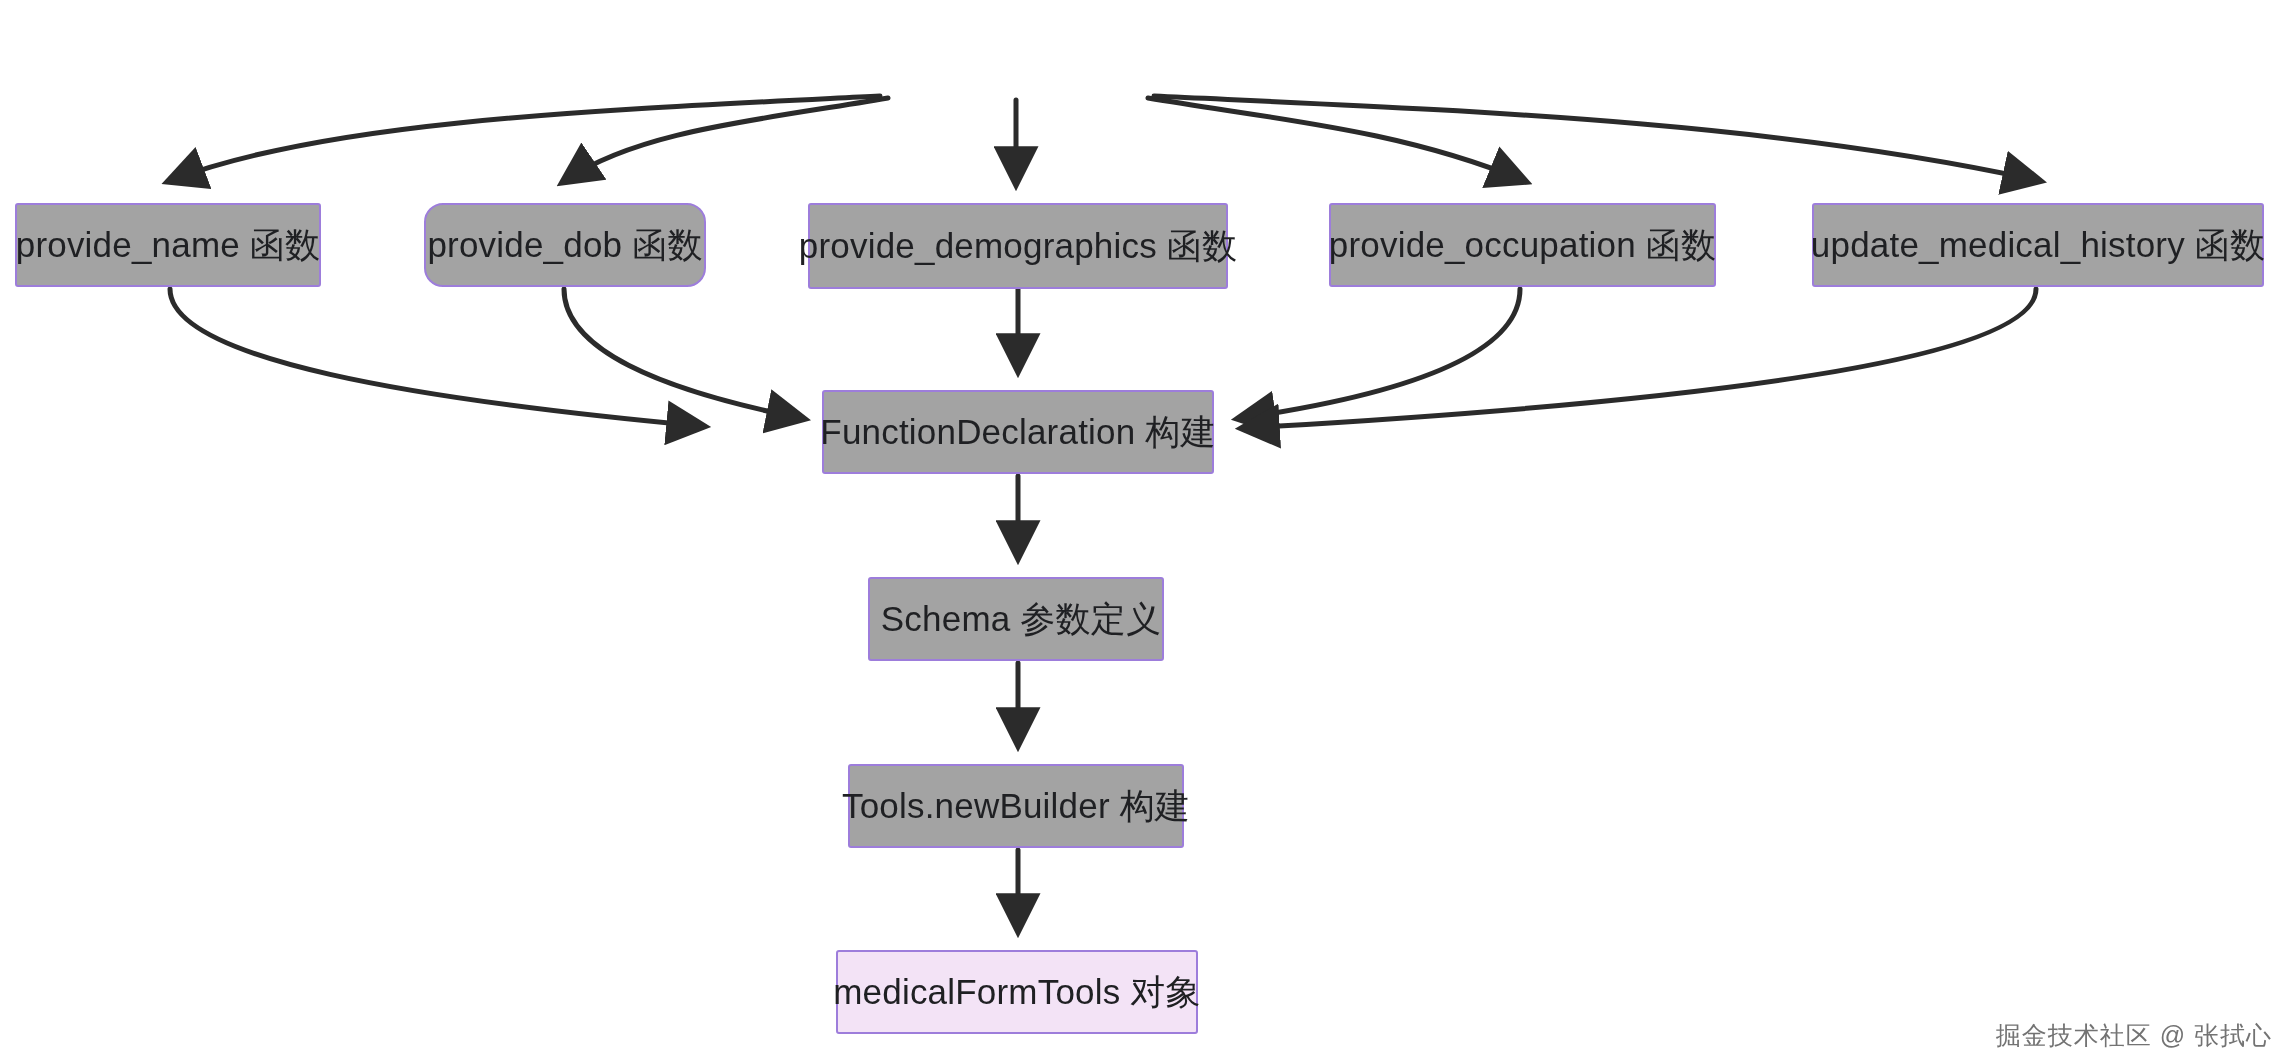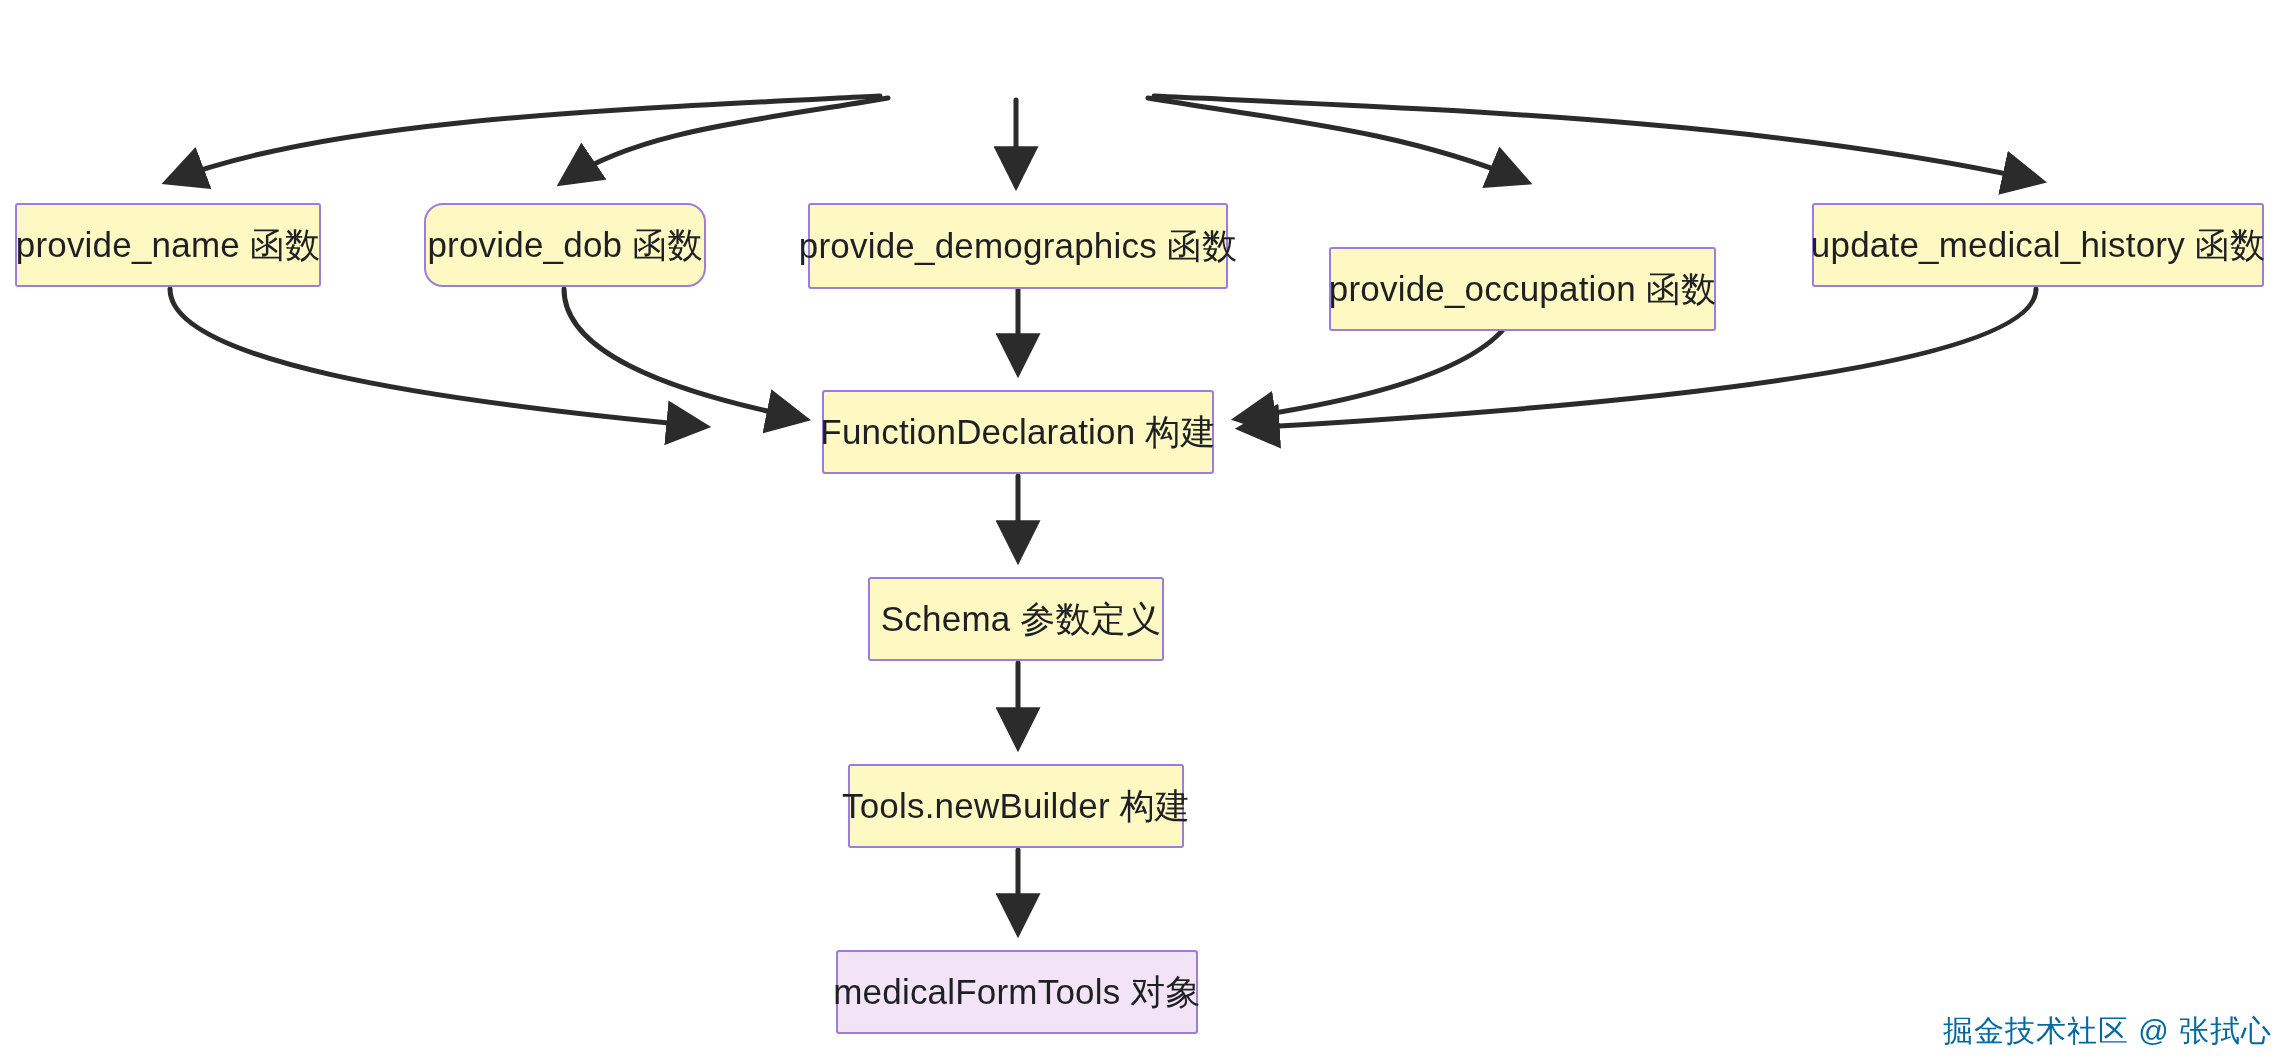--- a/index.html
+++ b/index.html
@@ -35,29 +35,29 @@
     border-radius: 3px;
     display: flex;
     align-items: center;
     justify-content: center;
     color: #1f2023;
     font-size: 35px;
     line-height: 1.15;
     letter-spacing: 0.2px;
     white-space: nowrap;
   }
-  .fill-lav  { background: #fef9c3; }
+  .fill-lav  { background: #a3a3a3; }
   .fill-pink { background: #f3e3f6; }
 
   .watermark {
     position: absolute;
     right: 18px;
     bottom: 12px;
-    color: #0369a1;
-    font-size: 30px;
+    color: #737373;
+    font-size: 25px;
     letter-spacing: 1px;
     user-select: none;
   }
 </style>
 </head>
 <body>
 
 <div id="canvas">
 
   <svg class="edges" viewBox="0 0 2290 1064" preserveAspectRatio="none">
@@ -82,21 +82,21 @@
 
       <path d="M 1018 476 L 1018 554"></path>
       <path d="M 1018 663 L 1018 741"></path>
       <path d="M 1018 850 L 1018 927"></path>
     </g>
   </svg>
 
   <div class="node fill-lav" style="left: 15px; top: 203px; width: 306px; height: 84px;">provide_name 函数</div>
   <div class="node fill-lav" style="left: 424px; top: 203px; width: 282px; height: 84px; border-radius: 19px;">provide_dob 函数</div>
   <div class="node fill-lav" style="left: 808px; top: 203px; width: 420px; height: 86px;">provide_demographics 函数</div>
-  <div class="node fill-lav" style="left: 1329px; top: 203px; width: 387px; height: 84px; margin-top: 44px;">provide_occupation 函数</div>
+  <div class="node fill-lav" style="left: 1329px; top: 203px; width: 387px; height: 84px;">provide_occupation 函数</div>
   <div class="node fill-lav" style="left: 822px; top: 390px; width: 392px; height: 84px;">FunctionDeclaration 构建</div>
   <div class="node fill-lav" style="left: 1812px; top: 203px; width: 452px; height: 84px;">update_medical_history 函数</div>
   <div class="node fill-lav" style="left: 868px; top: 577px; width: 296px; height: 84px; padding-left: 10px;">Schema 参数定义</div>
   <div class="node fill-lav" style="left: 848px; top: 764px; width: 336px; height: 84px;">Tools.newBuilder 构建</div>
   <div class="node fill-pink" style="left: 836px; top: 950px; width: 362px; height: 84px;">medicalFormTools 对象</div>
 
   <div class="watermark">掘金技术社区 @ 张拭心</div>
 </div>
 
 </body></html>

